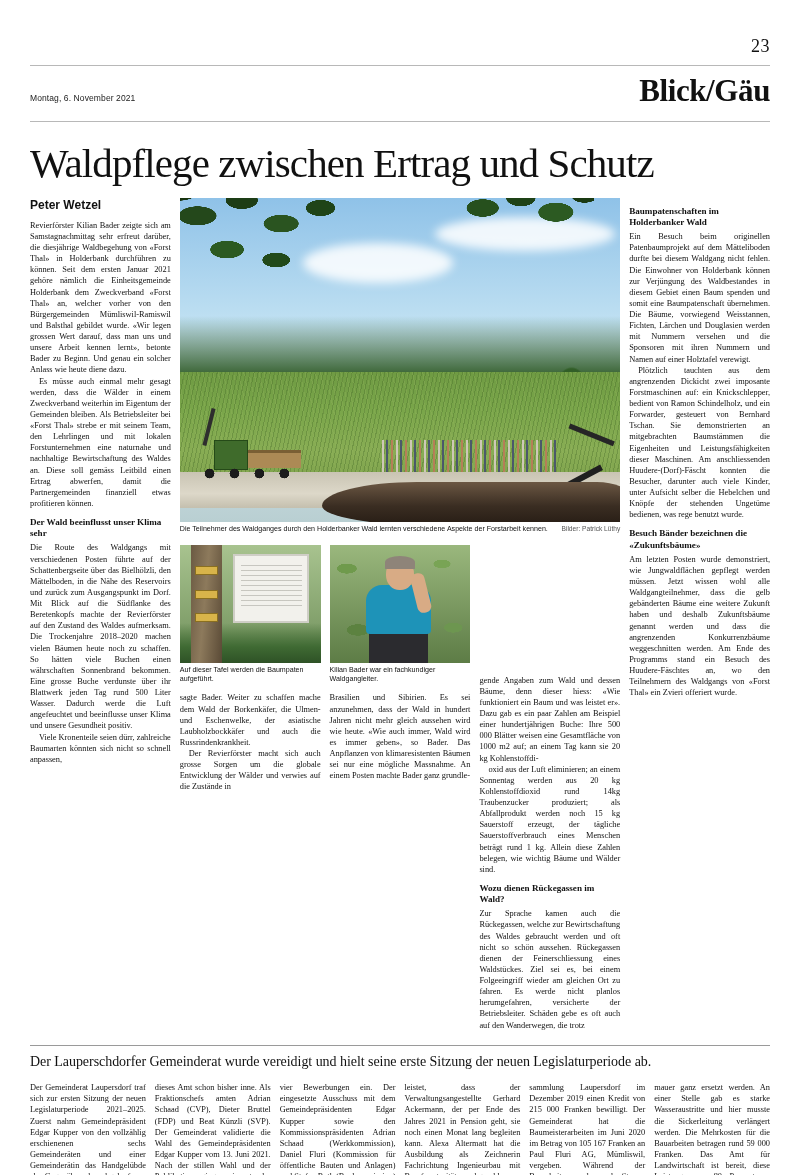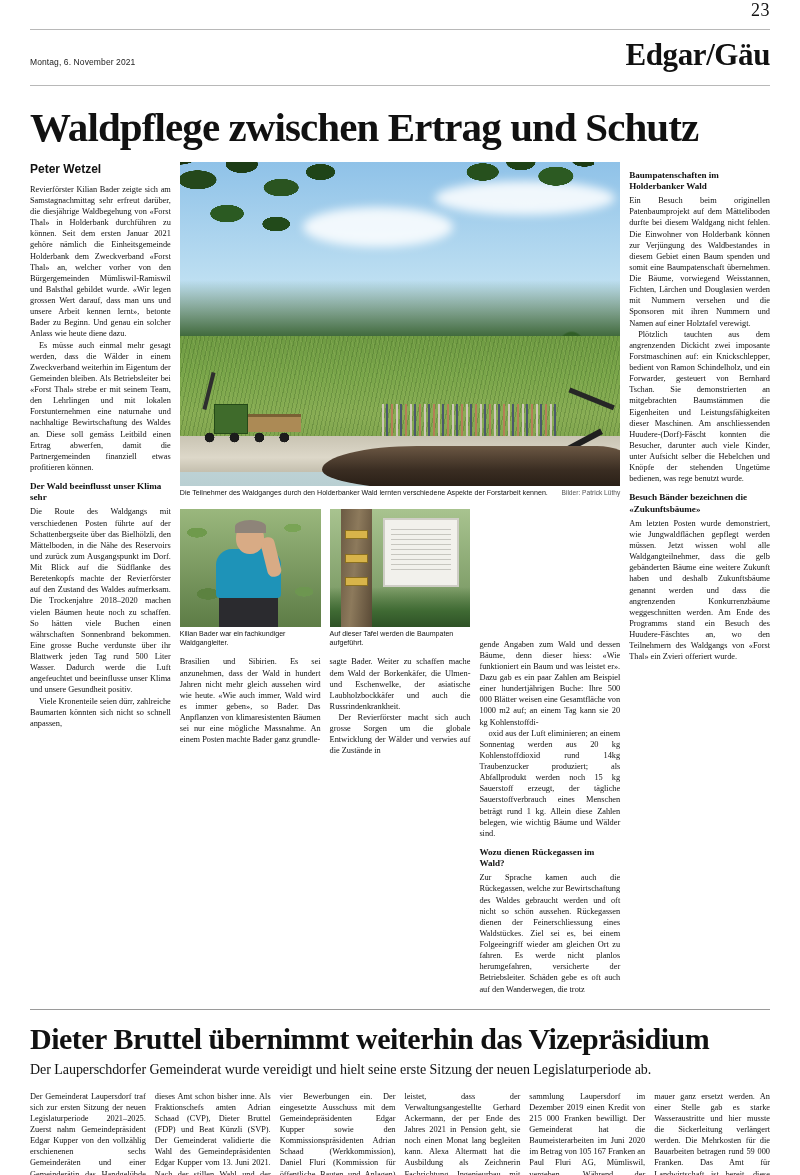--- a/index.html
+++ b/index.html
@@ -19,20 +19,21 @@
     height: 1175px;
     padding: 0 30px;
     position: relative;
   }
 
   
   .folio {
     text-align: right;
     font-family: "Liberation Serif", serif;
     font-size: 18px;
+    padding-top: 36px;
     letter-spacing: 0.5px;
     color: #111;
   }
   .rule-thin { border-top: 1px solid #b8b8b8; margin-top: 8px; }
   .rule-thin2 { border-top: 1px solid #b8b8b8; margin-top: 9px; }
   .masthead {
     display: flex;
     align-items: flex-end;
     justify-content: space-between;
     padding: 9px 0 6px 0;
@@ -48,21 +49,21 @@
     font-family: "Liberation Serif", serif;
     font-weight: bold;
     font-size: 31px;
     line-height: 1;
     letter-spacing: -0.4px;
   }
 
   
   .headline {
     font-family: "Liberation Serif", serif;
-    font-weight: bold;
+    font-weight: normal;
     font-size: 41px;
     line-height: 1.02;
     letter-spacing: -0.9px;
     margin-top: 21px;
   }
   .headline.small {
     font-size: 30px;
     letter-spacing: -0.5px;
     margin-top: 14px;
   }
@@ -253,21 +254,21 @@
 </style>
 </head>
 <body>
 
 <div class="page">
 
   <div class="folio">23</div>
   <div class="rule-thin"></div>
   <div class="masthead">
     <div class="date">Montag, 6. November 2021</div>
-    <div class="section-title">Edgar/Gäu</div>
+    <div class="section-title">Blick/Gäu</div>
   </div>
   <div class="rule-thin2"></div>
 
   <h1 class="headline">Waldpflege zwischen Ertrag und Schutz</h1>
 
   <div class="cols">
 
     <div class="col">
       <div class="byline">Peter Wetzel</div>
       <p class="body">Revierförster Kilian Bader zeigte sich am Samstagnachmittag sehr erfreut darüber, die diesjährige Waldbegehung von «Forst Thal» in Holderbank durchführen zu können. Seit dem ersten Januar 2021 gehöre nämlich die Einheitsgemeinde Holderbank dem Zweckverband «Forst Thal» an, welcher vorher von den Bürgergemeinden Mümliswil-Ramiswil und Balsthal gebildet wurde. «Wir legen grossen Wert darauf, dass man uns und unsere Arbeit kennen lernt», betonte Bader zu Beginn. Und genau ein solcher Anlass wie heute diene dazu.</p>
@@ -300,74 +301,73 @@
         <div class="log"></div>
         <div class="foliage-tl"></div>
         <div class="foliage-tr"></div>
       </div>
       <div class="caption">
         <span>Die Teilnehmer des Waldganges durch den Holderbanker Wald lernten verschiedene Aspekte der Forstarbeit kennen.</span>
         <span class="credit">Bilder: Patrick Lüthy</span>
       </div>
 
       <div class="cols" style="grid-template-columns: repeat(3, 1fr); margin-top:11px;">
-
-        <div class="col">
-          <div class="photo photo-portrait">
-            <div class="bgleaf"></div>
-            <div class="trousers"></div>
-            <div class="shirt"></div>
-            <div class="arm"></div>
-            <div class="head"></div>
-            <div class="hair"></div>
-          </div>
-          <div class="caption">
-            <span>Kilian Bader war ein fachkundiger Waldgangleiter.</span>
-          </div>
-          <p class="body" style="margin-top:9px;">Brasilien und Sibirien. Es sei anzunehmen, dass der Wald in hundert Jahren nicht mehr gleich aussehen wird wie heute. «Wie auch immer, Wald wird es immer geben», so Bader. Das Anpflanzen von klimaresistenten Bäumen sei nur eine mögliche Massnahme. An einem Posten machte Bader ganz grundle-</p>
-        </div>
 
         <div class="col">
           <div class="photo photo-board">
             <div class="shrub"></div>
             <div class="post"></div>
             <div class="plate" style="top:18%"></div>
             <div class="plate" style="top:38%"></div>
             <div class="plate" style="top:58%"></div>
             <div class="board"></div>
           </div>
           <div class="caption">
             <span>Auf dieser Tafel werden die Baumpaten aufgeführt.</span>
           </div>
           <p class="body" style="margin-top:9px;">sagte Bader. Weiter zu schaffen mache dem Wald der Borkenkäfer, die Ulmen- und Eschenwelke, der asiatische Laubholzbockkäfer und auch die Russrindenkrankheit.</p>
           <p class="body">Der Revierförster macht sich auch grosse Sorgen um die globale Entwicklung der Wälder und verwies auf die Zustände in</p>
         </div>
 
         <div class="col">
+          <div class="photo photo-portrait">
+            <div class="bgleaf"></div>
+            <div class="trousers"></div>
+            <div class="shirt"></div>
+            <div class="arm"></div>
+            <div class="head"></div>
+            <div class="hair"></div>
+          </div>
+          <div class="caption">
+            <span>Kilian Bader war ein fachkundiger Waldgangleiter.</span>
+          </div>
+          <p class="body" style="margin-top:9px;">Brasilien und Sibirien. Es sei anzunehmen, dass der Wald in hundert Jahren nicht mehr gleich aussehen wird wie heute. «Wie auch immer, Wald wird es immer geben», so Bader. Das Anpflanzen von klimaresistenten Bäumen sei nur eine mögliche Massnahme. An einem Posten machte Bader ganz grundle-</p>
+        </div>
+
+        <div class="col">
           <p class="body" style="margin-top:130px;">gende Angaben zum Wald und dessen Bäume, denn dieser hiess: «Wie funktioniert ein Baum und was leistet er». Dazu gab es ein paar Zahlen am Beispiel einer hundertjährigen Buche: Ihre 500 000 Blätter weisen eine Gesamtfläche von 1000 m2 auf; an einem Tag kann sie 20 kg Kohlenstoffdi-</p>
           <p class="body">oxid aus der Luft eliminieren; an einem Sonnentag werden aus 20 kg Kohlenstoffdioxid rund 14kg Traubenzucker produziert; als Abfallprodukt werden noch 15 kg Sauerstoff erzeugt, der tägliche Sauerstoffverbrauch eines Menschen beträgt rund 1 kg. Allein diese Zahlen belegen, wie wichtig Bäume und Wälder sind.</p>
           <h3 class="sub">Wozu dienen Rückegassen im Wald?</h3>
           <p class="body">Zur Sprache kamen auch die Rückegassen, welche zur Bewirtschaftung des Waldes gebraucht werden und oft nicht so schön aussehen. Rückegassen dienen der Feinerschliessung eines Waldstückes. Ziel sei es, bei einem Folgeeingriff wieder am gleichen Ort zu fahren. Es werde nicht planlos herumgefahren, versicherte der Betriebsleiter. Schäden gebe es oft auch auf den Wanderwegen, die trotz</p>
         </div>
 
       </div>
     </div>
 
     <div class="col">
       <h3 class="sub">Baumpatenschaften im Holderbanker Wald</h3>
       <p class="body">Ein Besuch beim originellen Patenbaumprojekt auf dem Mätteliboden durfte bei diesem Waldgang nicht fehlen. Die Einwohner von Holderbank können zur Verjüngung des Waldbestandes in diesem Gebiet einen Baum spenden und somit eine Baumpatenschaft übernehmen. Die Bäume, vorwiegend Weisstannen, Fichten, Lärchen und Douglasien werden mit Nummern versehen und die Sponsoren mit ihren Nummern und Namen auf einer Holztafel verewigt.</p>
       <p class="body">Plötzlich tauchten aus dem angrenzenden Dickicht zwei imposante Forstmaschinen auf: ein Knickschlepper, bedient von Ramon Schindelholz, und ein Forwarder, gesteuert von Bernhard Tschan. Sie demonstrierten an mitgebrachten Baumstämmen die Eigenheiten und Leistungsfähigkeiten dieser Maschinen. Am anschliessenden Huudere-(Dorf)-Fäscht konnten die Besucher, darunter auch viele Kinder, unter Aufsicht selber die Hebelchen und Knöpfe der stehenden Ungetüme bedienen, was rege benutzt wurde.</p>
       <h3 class="sub">Besuch Bänder bezeichnen die «Zukunftsbäume»</h3>
       <p class="body">Am letzten Posten wurde demonstriert, wie Jungwaldflächen gepflegt werden müssen. Jetzt wissen wohl alle Waldgangteilnehmer, dass die gelb gebänderten Bäume eine weitere Zukunft haben und deshalb Zukunftsbäume genannt werden und dass die angrenzenden Konkurrenzbäume weggeschnitten werden. Am Ende des Programms stand ein Besuch des Huudere-Fäschtes an, wo den Teilnehmern des Waldgangs von «Forst Thal» ein Zvieri offeriert wurde.</p>
     </div>
 
   </div>
 
   <div class="rule-heavy"></div>
-  <h1 class="headline small">Dieter Bruttel übernimmt weiterhin das Vizepräsidium</h1>
   <p class="lead small">Der Lauperschdorfer Gemeinderat wurde vereidigt und hielt seine erste Sitzung der neuen Legislaturperiode ab.</p>
 
   <div class="cols" style="grid-template-columns: repeat(6, 1fr); column-gap:9px; margin-top:12px;">
     <div class="col">
       <p class="body">Der Gemeinderat Laupersdorf traf sich zur ersten Sitzung der neuen Legislaturperiode 2021–2025. Zuerst nahm Gemeindepräsident Edgar Kupper von den vollzählig erschienenen sechs Gemeinderäten und einer Gemeinderätin das Handgelübde ab. Gegenüber der abgelaufenen Legislaturperiode wurde der Gemeinderat gemäss der neuen Gemeindeordnung um zwei Mitglieder von bisher neun auf neu sieben Mitglieder reduziert. Auf Ersatzmitglieder verzichtet der Gemeinderat wie bisher. Dieter Bruttel (FDP) wurde einstimmig vom Gemeinderat zum Vizepräsidenten der Gemeinde Laupersdorf gewählt, er hatte</p>
     </div>
     <div class="col">
       <p class="body">dieses Amt schon bisher inne. Als Fraktionschefs amten Adrian Schaad (CVP), Dieter Bruttel (FDP) und Beat Künzli (SVP). Der Gemeinderat validierte die Wahl des Gemeindepräsidenten Edgar Kupper vom 13. Juni 2021. Nach der stillen Wahl und der Publikation gingen innert der festgesetzten Frist keine Beschwerden ein.</p>
 
     </div>

